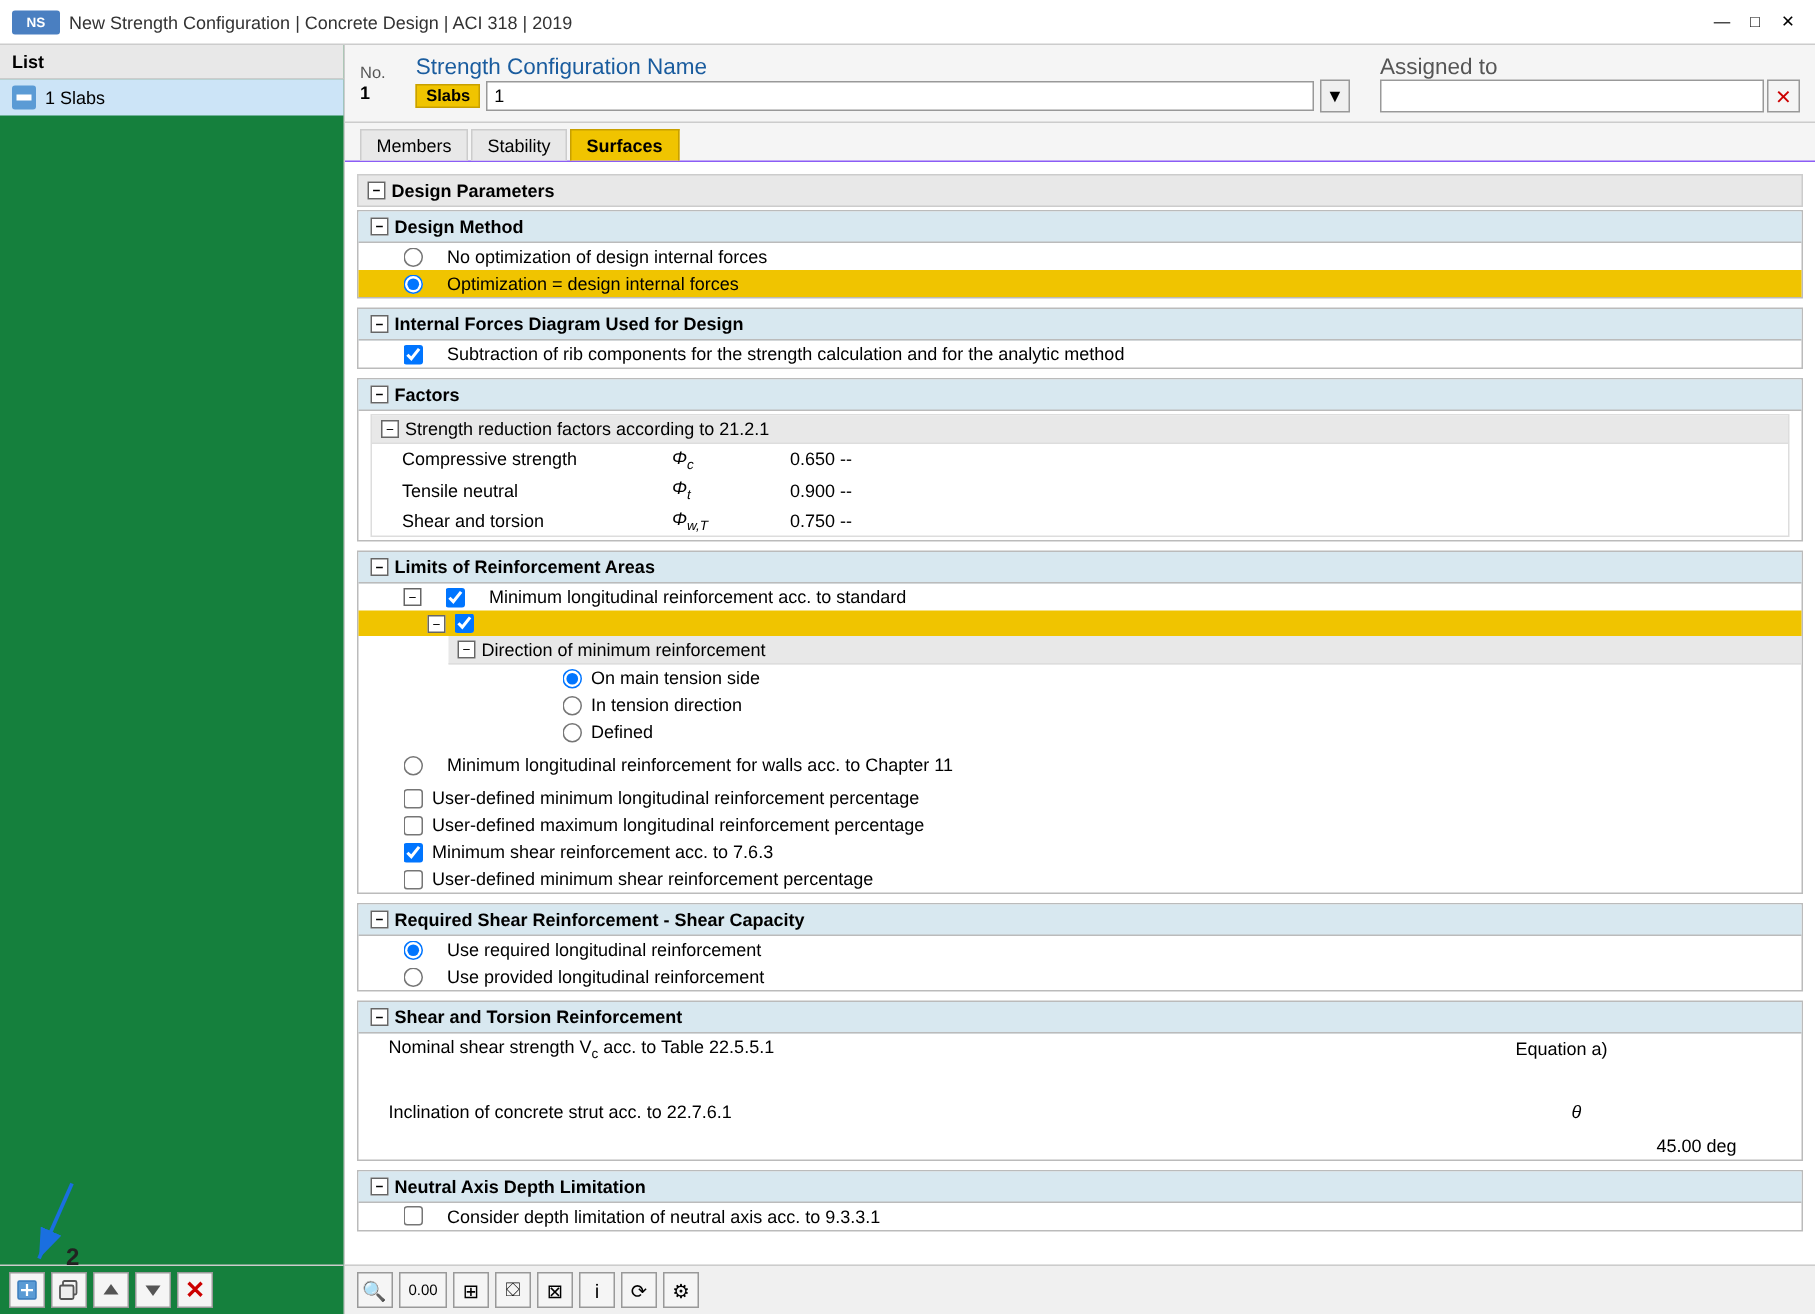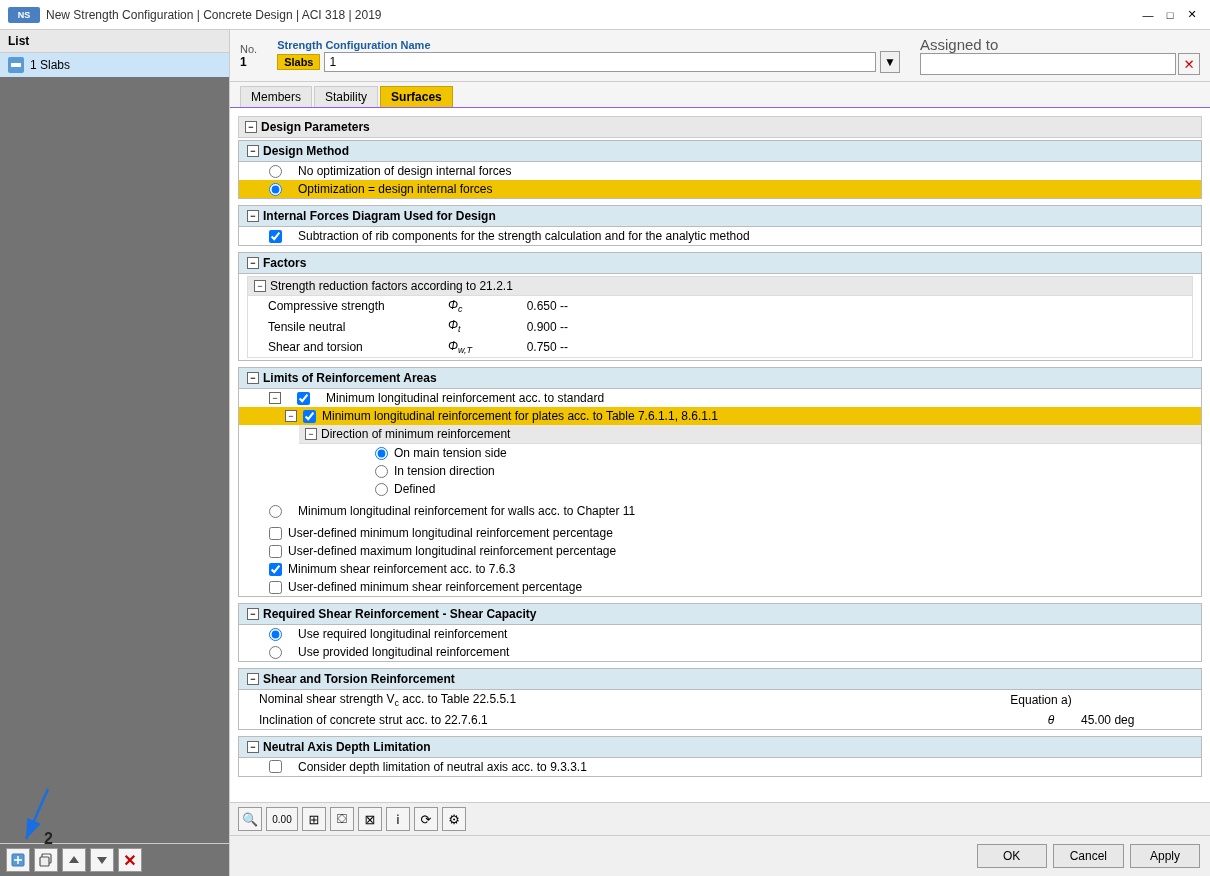--- a/index.html
+++ b/index.html
@@ -28,21 +28,21 @@
     }
     .content-area {
       display: flex;
       flex: 1;
       overflow: hidden;
     }
 
     
     .sidebar {
       width: 230px;
-      background: #737373;
+      background: #15803d;
       border-right: 1px solid #ccc;
       display: flex;
       flex-direction: column;
     }
     .sidebar-header {
       background: #e8e8e8;
       padding: 4px 8px;
       font-weight: bold;
       font-size: 12px;
       border-bottom: 1px solid #ccc;
@@ -90,21 +90,21 @@
       align-items: center;
       padding: 6px 10px;
       border-bottom: 1px solid #ccc;
       gap: 20px;
       background: #f5f5f5;
     }
     .no-section { display: flex; flex-direction: column; }
     .no-label { font-size: 11px; color: #555; }
     .no-value { font-weight: bold; }
     .name-section { display: flex; flex-direction: column; flex: 1; }
-    .name-label { font-size: 11px; color: #1a5c9e; font-weight: bold; }
+    .name-label { font-size: 15px; color: #1a5c9e; font-weight: normal; }
     .name-input-row { display: flex; gap: 4px; align-items: center; }
     .slabs-badge {
       background: #f0c400;
       border: 1px solid #c8a000;
       padding: 1px 6px;
       font-size: 11px;
       font-weight: bold;
     }
     .name-input {
       flex: 1;
@@ -277,21 +277,21 @@
     .shear-eq { width: 80px; text-align: center; }
     .shear-value { width: 100px; text-align: right; }
 
     .theta-row {
       display: flex;
       align-items: center;
       padding: 2px 20px;
     }
     .theta-label { flex: 1; }
     .theta-sym { width: 60px; text-align: center; font-style: italic; }
-    .theta-value { width: 100px; text-align: left; }
+    .theta-value { width: 100px; text-align: center; margin-top: 45px; }
 
     sub { font-size: 9px; }
   </style>
 </head>
 <body>
 
 <div class="title-bar">
   <div class="title-bar-left">
     <div class="title-bar-icon">NS</div>
     <span>New Strength Configuration | Concrete Design | ACI 318 | 2019</span>
@@ -485,21 +485,20 @@
           <div>
             <div class="param-row indent1">
               <div class="collapse-btn">−</div>
               <input type="checkbox" checked="" style="">
               <label>Minimum longitudinal reinforcement acc. to standard</label>
             </div>
 
             <div class="param-row indent2 highlighted-row" style="padding-left:46px;">
               <div class="collapse-btn">−</div>
               <input type="checkbox" checked="" style="">
-              <label>Minimum longitudinal reinforcement for plates acc. to Table 7.6.1.1, 8.6.1.1</label>
             </div>
 
             <div style="padding-left:60px;">
               <div class="inner-section-header" style="margin-left:0;">
                 <div class="collapse-btn">−</div>
                 <span>Direction of minimum reinforcement</span>
               </div>
               <div class="param-row indent4">
                 <input type="radio" name="direction" checked="" style="">
                 <label>On main tension side</label>
@@ -592,21 +591,16 @@
         <button class="toolbar-btn">🔍</button>
         <button class="toolbar-btn" style="font-size:10px; width:32px;">0.00</button>
         <button class="toolbar-btn">⊞</button>
         <button class="toolbar-btn">⛋</button>
         <button class="toolbar-btn">⊠</button>
         <button class="toolbar-btn">ℹ</button>
         <button class="toolbar-btn">⟳</button>
         <button class="toolbar-btn">⚙</button>
       </div>
 
-      <div class="dialog-buttons">
-        <button class="dialog-btn">OK</button>
-        <button class="dialog-btn">Cancel</button>
-        <button class="dialog-btn">Apply</button>
-      </div>
 
     </div>
   </div>
 </div>
 
 </body></html>

